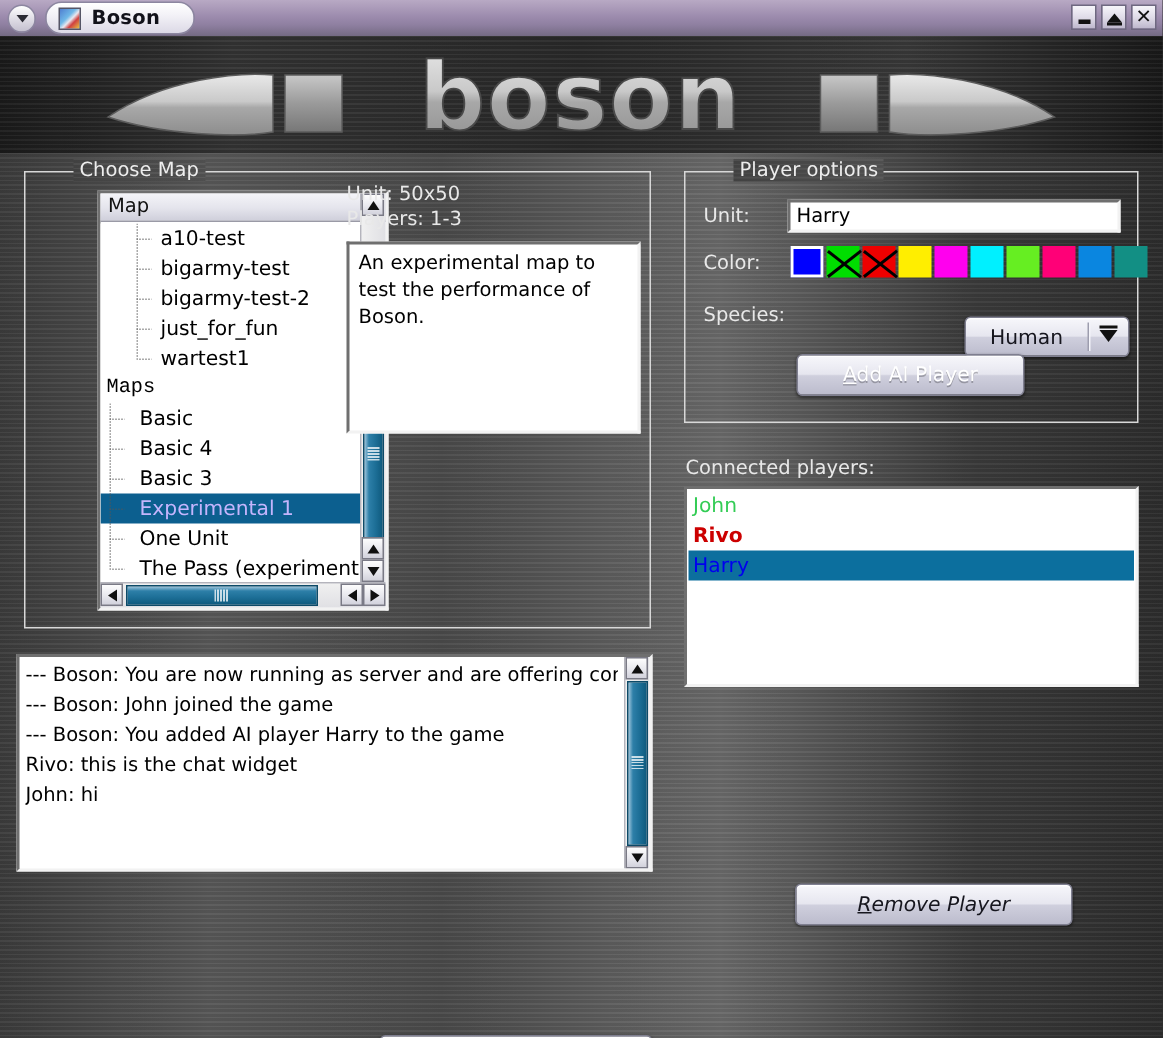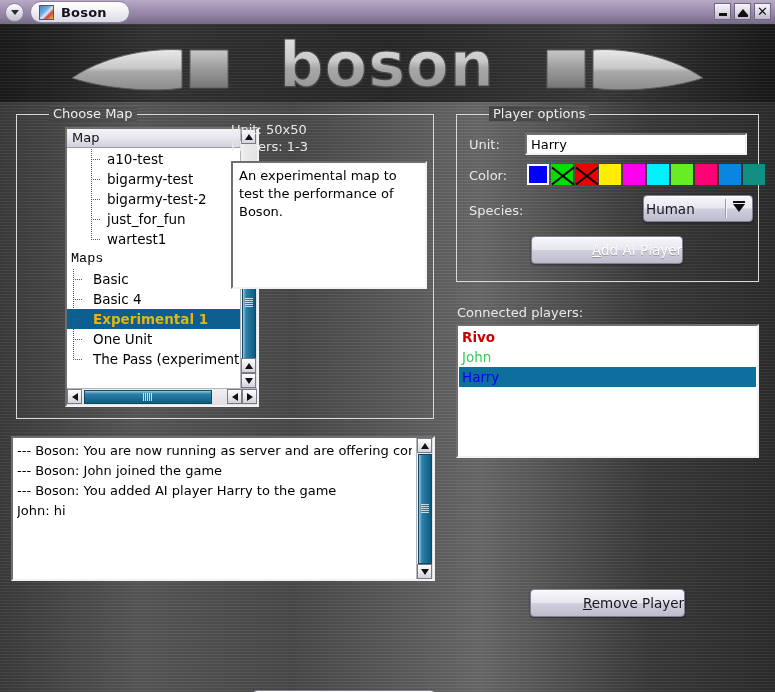--- a/index.html
+++ b/index.html
@@ -167,21 +167,21 @@
   .branch .vline.half { height: 10px; }
   .branch .hline {
     position: absolute; left: 0; top: 10px; width: 10px; height: 1px;
     background-image: linear-gradient(to right, #555 50%, transparent 50%);
     background-size: 2px 1px;
   }
   .tree-row.selected {
     background: #0c5f8f;
     color: #ffffff;
   }
-  .tree-row.selected .label { color: #eab308; font-weight: bold; }
+  .tree-row.selected .label { color: #c4b5fd; }
 
   
   .sb-v {
     position: absolute; right: 0; top: 0; bottom: 17px; width: 17px;
     background: linear-gradient(to right, #f0f0f0, #e0e0e4);
     border-left: 1px solid #b4b4bc;
   }
   .sb-h {
     position: absolute; left: 0; right: 0; bottom: 0; height: 17px;
     background: linear-gradient(to bottom, #f0f0f0, #e0e0e4);
@@ -246,29 +246,29 @@
   .swatch .xmark::before { transform: rotate(38deg); transform-origin: center; left: -2px; }
   .swatch .xmark::after  { transform: rotate(-38deg); transform-origin: center; left: -2px; }
 
   
   .qbtn {
     background: linear-gradient(to bottom, #f7f7fb 0%, #e6e6ef 48%, #cfcfdd 52%, #bcbccd 100%);
     border: 1px solid #7f7f90;
     border-radius: 4px;
     box-shadow: inset 0 1px 0 rgba(255,255,255,.9), 0 1px 2px rgba(0,0,0,.45);
     font-size: 13.5px; color: #16161e;
-    display: flex; align-items: center; justify-content: flex-end;
+    display: flex; align-items: center; justify-content: center;
     white-space: nowrap;
   }
   .qbtn.disabled { color: #ffffff; text-shadow: 0 1px 0 rgba(0,0,0,.25); }
   .qbtn u { text-decoration: underline; }
 
   #species-combo {
-    position: absolute; left: 186px; top: 80px; width: 110px; height: 27px;
-    padding-left: 2px;
+    position: absolute; left: 186px; top: 96px; width: 110px; height: 27px;
+    padding-left: 16px;
     justify-content: flex-start;
   }
   #species-combo .combo-sep {
     position: absolute; right: 26px; top: 3px; bottom: 3px; width: 1px;
     background: #9d9dae; box-shadow: 1px 0 0 #f4f4fa;
   }
   #species-combo .combo-arrow {
     position: absolute; right: 7px; top: 50%; margin-top: -5px;
     width: 0; height: 0;
     border-left: 6px solid transparent; border-right: 6px solid transparent;
@@ -293,21 +293,21 @@
   }
   .player-row {
     height: 20px; line-height: 20px;
     font-size: 13.5px;
     padding-left: 3px;
     white-space: nowrap;
   }
   .player-row.selected { background: #0c6f9e; }
 
   #remove-player-btn {
-    position: absolute; left: 530px; top: 487px; width: 155px; height: 28px;
+    position: absolute; left: 530px; top: 487px; width: 185px; height: 28px; font-style: italic;
   }
 
   
   #chat-log {
     position: absolute; left: 11px; top: 334px; width: 424px; height: 145px;
     background: #ffffff;
     border: 2px solid;
     border-color: #6f6f6f #f2f2f2 #f2f2f2 #6f6f6f;
     overflow: hidden;
   }
@@ -421,20 +421,24 @@
               </span><span class="label">wartest1</span></div>
             <div class="tree-row group"><span class="label">Maps</span></div>
             <div class="tree-row child"><span class="branch">
                 <span class="vline"></span>
                 <span class="hline"></span>
               </span><span class="label">Basic</span></div>
             <div class="tree-row child"><span class="branch">
                 <span class="vline"></span>
                 <span class="hline"></span>
               </span><span class="label">Basic 4</span></div>
+            <div class="tree-row child"><span class="branch">
+                <span class="vline"></span>
+                <span class="hline"></span>
+              </span><span class="label">Basic 3</span></div>
             <div class="tree-row child selected"><span class="branch">
                 <span class="vline"></span>
                 <span class="hline"></span>
               </span><span class="label">Experimental 1</span></div>
             <div class="tree-row child"><span class="branch">
                 <span class="vline"></span>
                 <span class="hline"></span>
               </span><span class="label">One Unit</span></div>
             <div class="tree-row child"><span class="branch">
                 <span class="vline half"></span>
@@ -511,34 +515,35 @@
         <span class="combo-arrow"></span>
       </div>
 
       <div class="qbtn disabled" id="add-ai-btn">
         <span><u>A</u>dd AI Player</span>
       </div>
     </div>
 
     <div id="connected-label">Connected players:</div>
     <div id="players-list">
+        <div class="player-row" style="color: rgb(51, 204, 85);">John</div>
         <div class="player-row" style="color: rgb(204, 0, 0); font-weight: bold;">Rivo</div>
-        <div class="player-row" style="color: rgb(51, 204, 85);">John</div>
         <div class="player-row selected" style="color: rgb(0, 0, 238);">Harry</div>
       </div>
 
     <div class="qbtn" id="remove-player-btn">
       <span><u>R</u>emove Player</span>
     </div>
 
     <div id="chat-log">
       <div id="chat-log-inner">
           <div class="chat-line">--- Boson: You are now running as server and are offering con</div>
           <div class="chat-line">--- Boson: John joined the game</div>
           <div class="chat-line">--- Boson: You added AI player Harry to the game</div>
+          <div class="chat-line">Rivo: this is the chat widget</div>
           <div class="chat-line">John: hi</div>
         </div>
       <div class="sb-v" style="bottom:0;">
         <div class="sb-btn" style="left:0;top:0;">
           <span class="arr-up"></span>
         </div>
         <div class="sb-thumb-v" style="top:16px;height:110px;">
           <span class="grip-v"></span>
         </div>
         <div class="sb-btn" style="left:0;bottom:0;">

